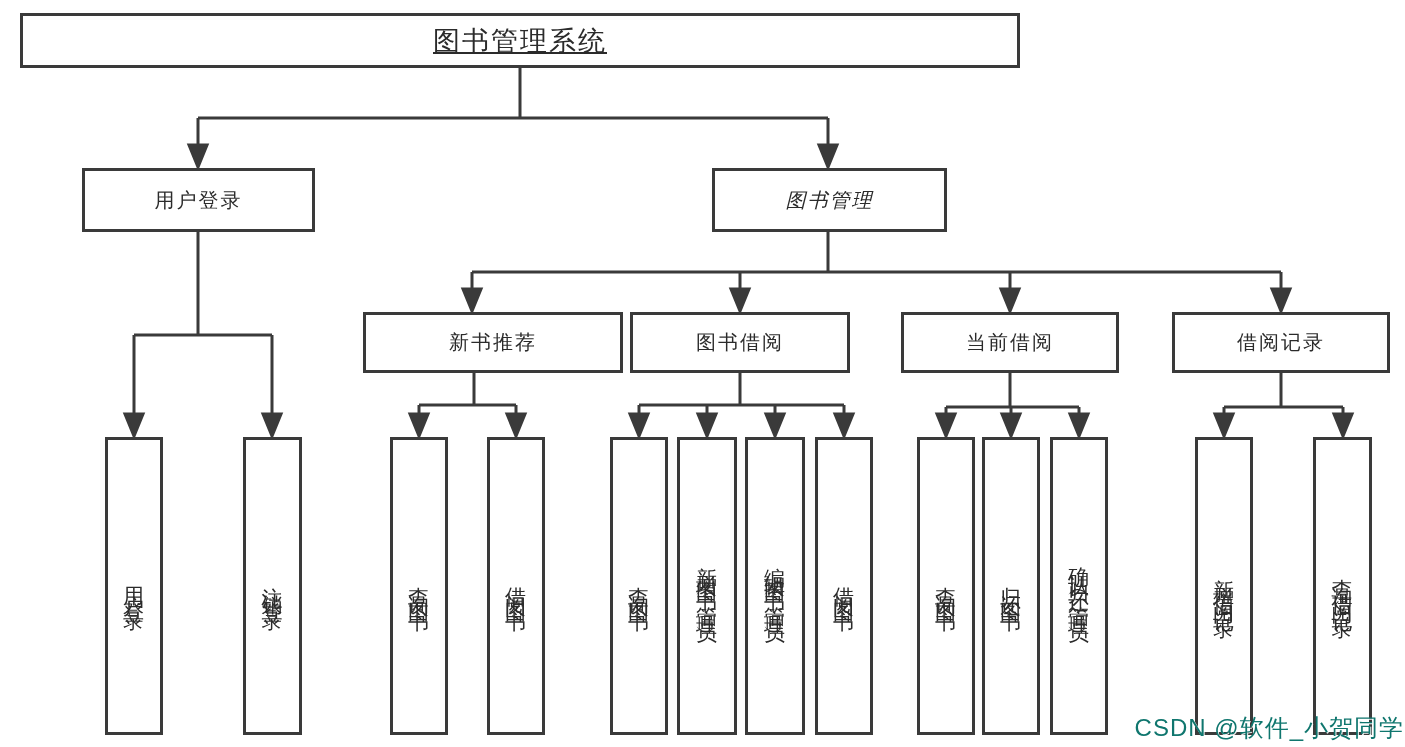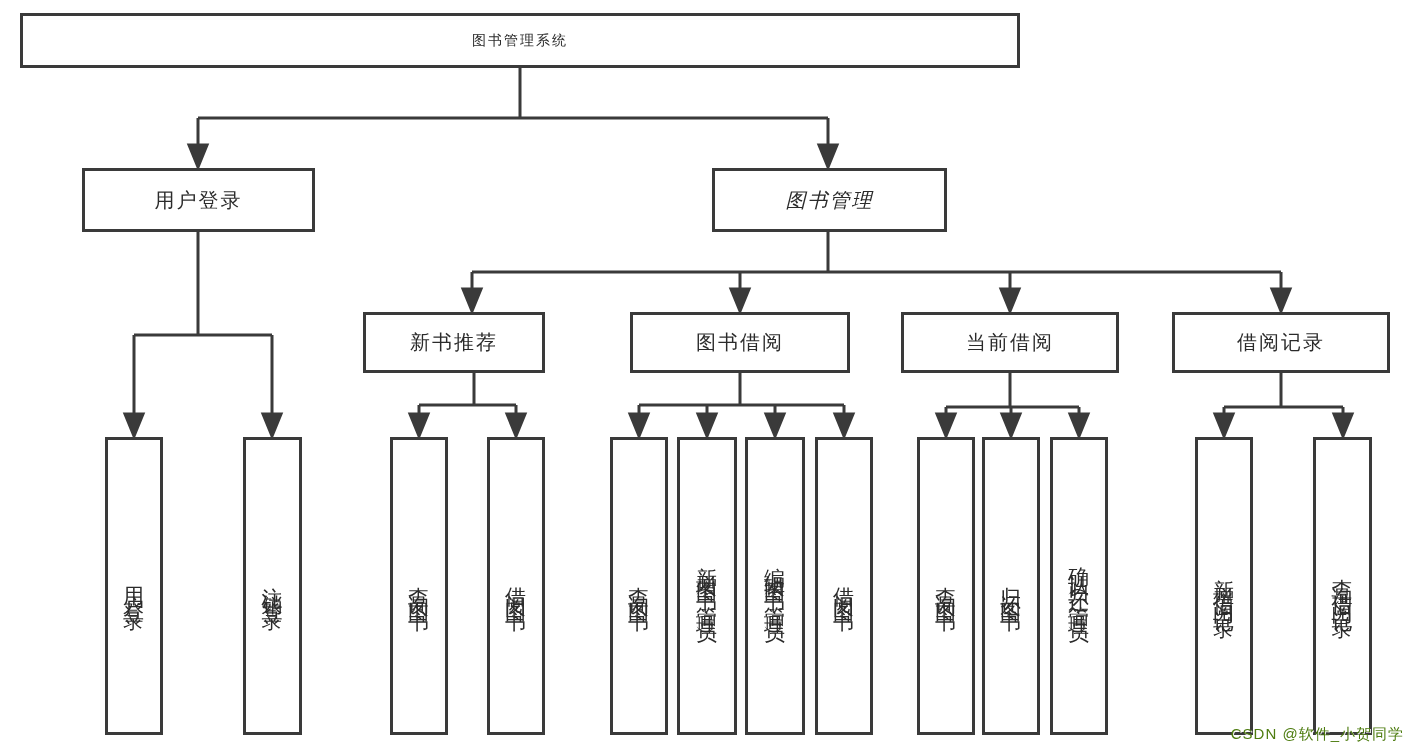--- a/index.html
+++ b/index.html
@@ -9,31 +9,31 @@
   }
   .connector-svg{position:absolute;left:0;top:0;}
   .box{
     position:absolute;box-sizing:border-box;
     border:3px solid #3a3a3a;background:#ffffff;
     display:flex;align-items:center;justify-content:center;
     color:#2b2b2b;
   }
   .hlabel{font-size:20px;letter-spacing:2px;white-space:nowrap;}
   .root{left:20px;top:13px;width:1000px;height:55px;}
-  .root .hlabel{font-size:14px;}
+  .root .hlabel{font-size:27px;text-decoration:underline;}
   .l2{top:168px;height:64px;}
   .l3{top:312px;height:61px;}
   .leaf{top:437px;height:298px;}
   .vlabel{
     writing-mode:vertical-rl;text-orientation:upright;
     font-size:21px;letter-spacing:8px;line-height:1;white-space:nowrap;
   }
   .watermark{
     position:absolute;right:1px;bottom:3px;
-    font-size:15px;letter-spacing:1px;color:#4d7c0f;
+    font-size:24px;letter-spacing:1px;color:#0f766e;
     text-shadow:1px 1px 0 rgba(255,255,255,0.9);
     white-space:nowrap;
   }
 </style>
 </head>
 <body>
 
 <div class="stage">
 
   <svg class="connector-svg" width="1405" height="747" viewBox="0 0 1405 747">
@@ -90,21 +90,21 @@
     <span class="hlabel">图书管理系统</span>
   </div>
 
   <div class="box l2" style="left:82px;width:233px;">
     <span class="hlabel">用户登录</span>
   </div>
   <div class="box l2" style="left:712px;width:235px;font-style:italic;">
     <span class="hlabel">图书管理</span>
   </div>
 
-  <div class="box l3" style="left:363px;width:182px;">
+  <div class="box l3" style="left:363px;width:260px;">
     <span class="hlabel">新书推荐</span>
   </div>
   <div class="box l3" style="left:630px;width:220px;">
     <span class="hlabel">图书借阅</span>
   </div>
   <div class="box l3" style="left:901px;width:218px;">
     <span class="hlabel">当前借阅</span>
   </div>
   <div class="box l3" style="left:1172px;width:218px;">
     <span class="hlabel">借阅记录</span>

